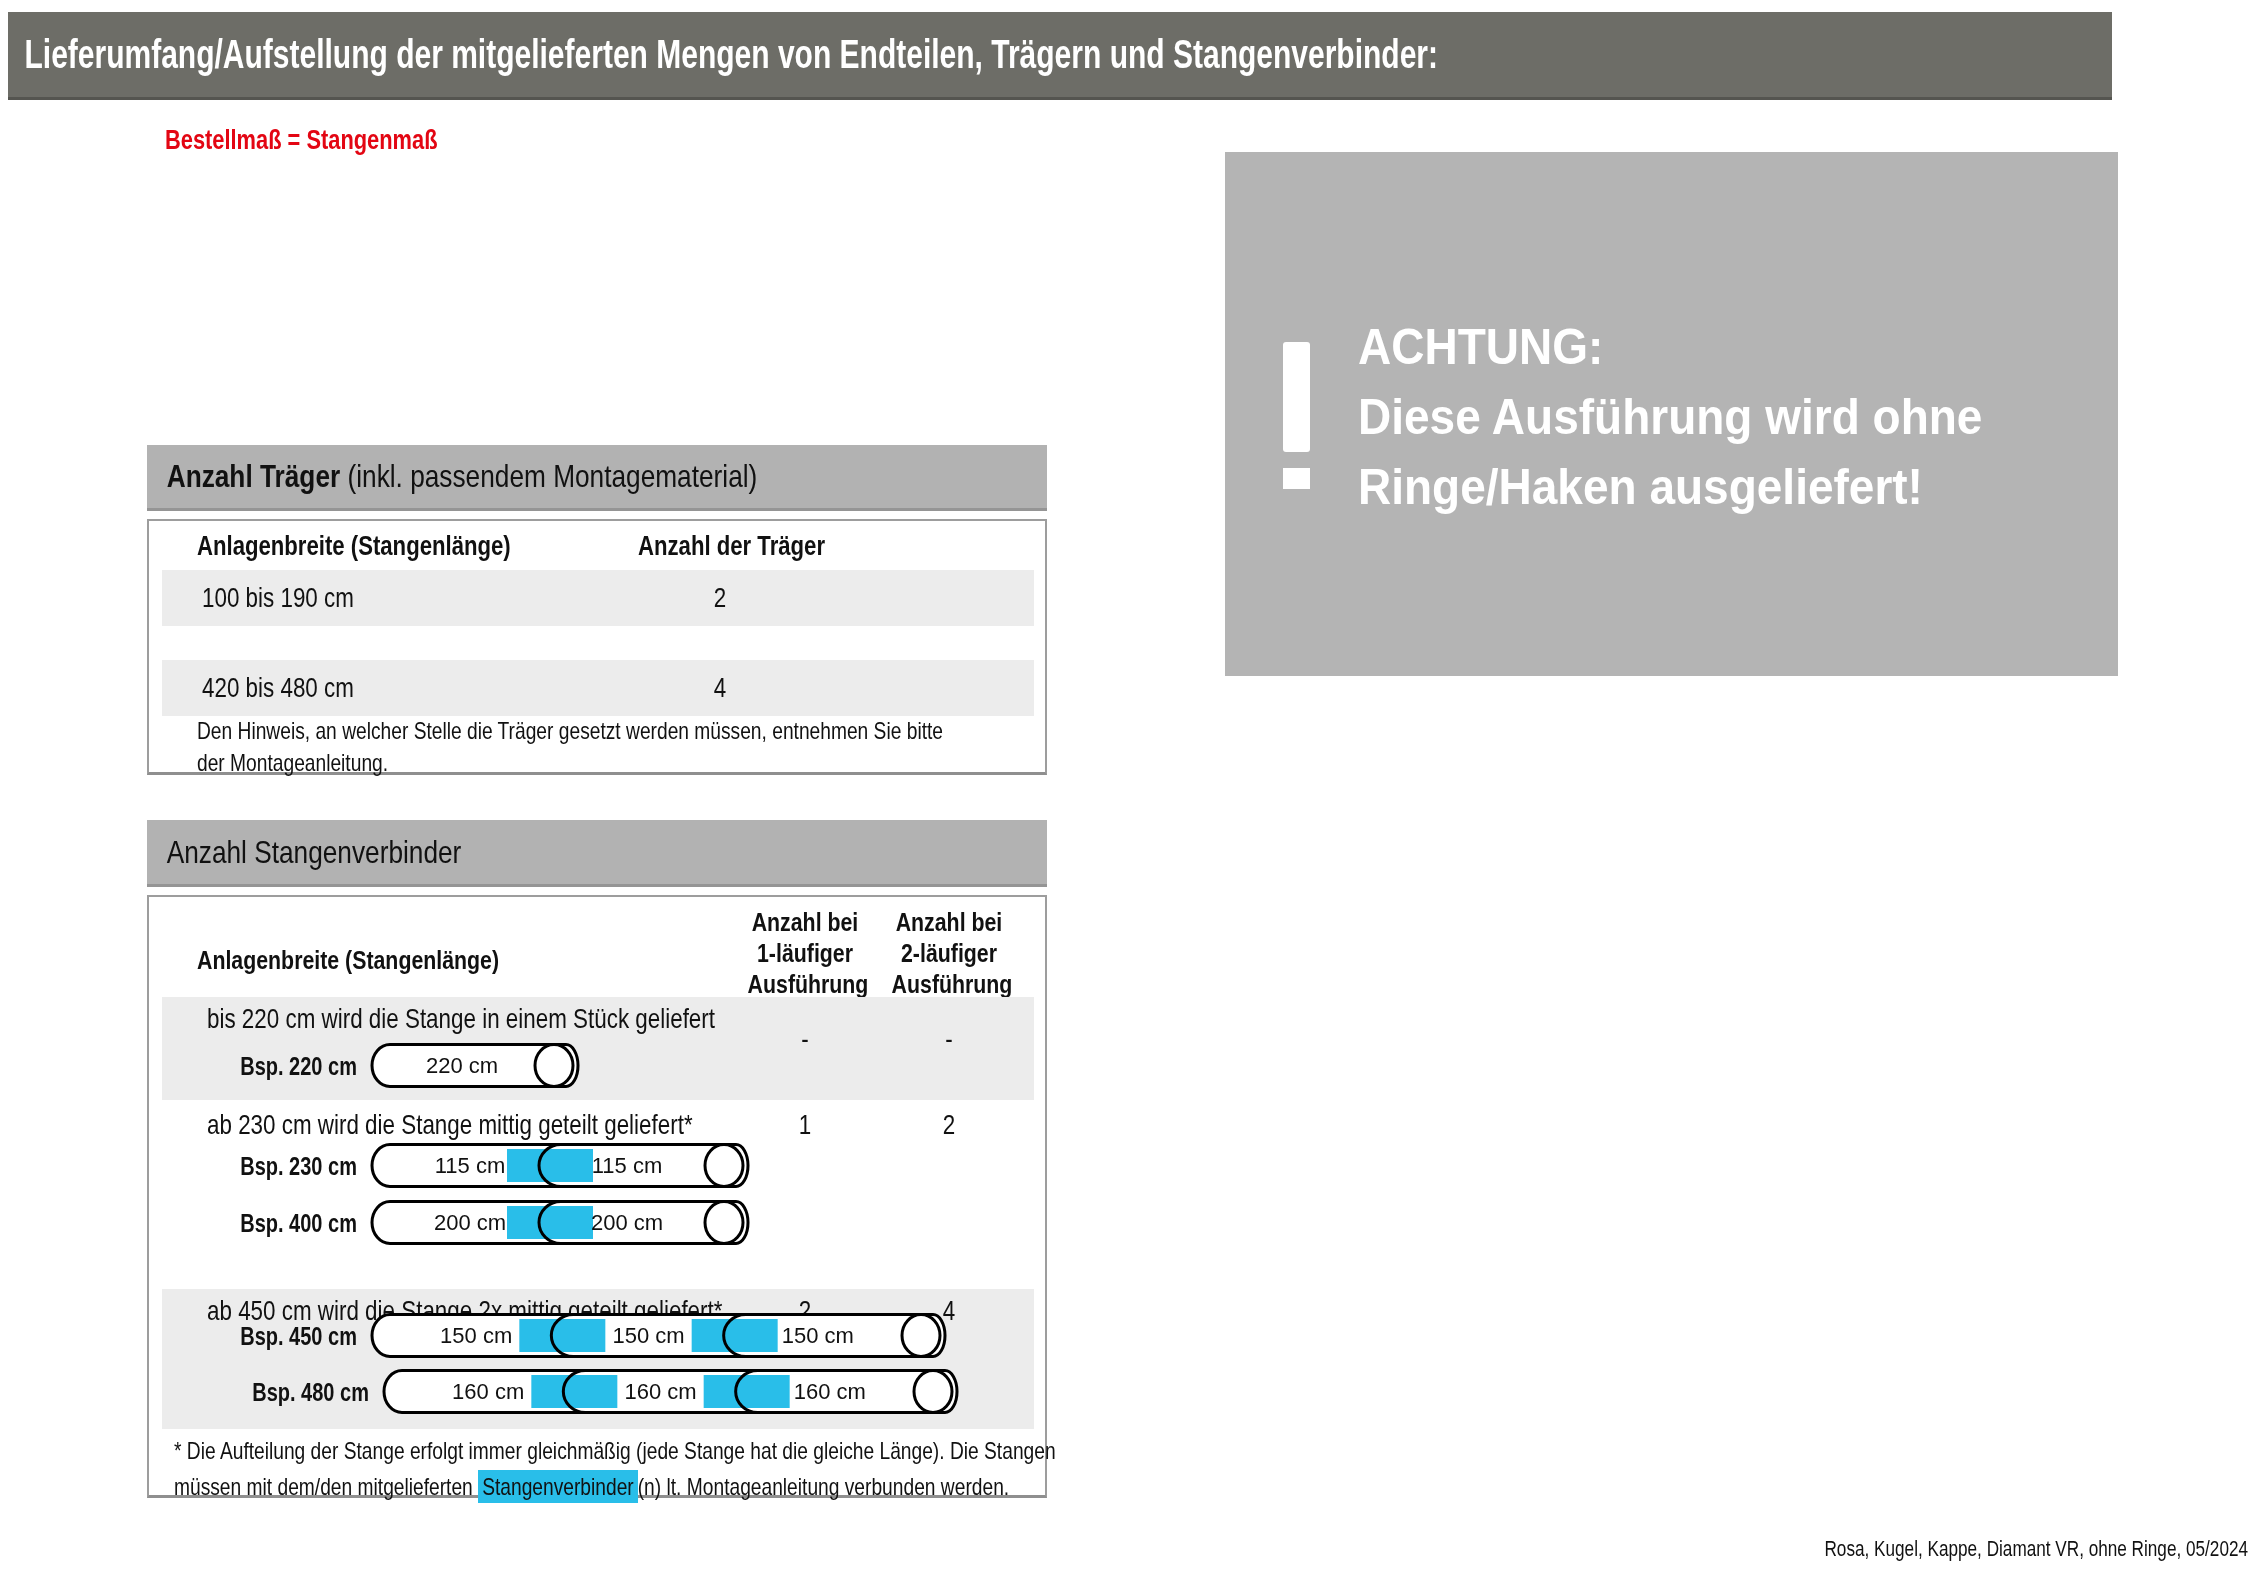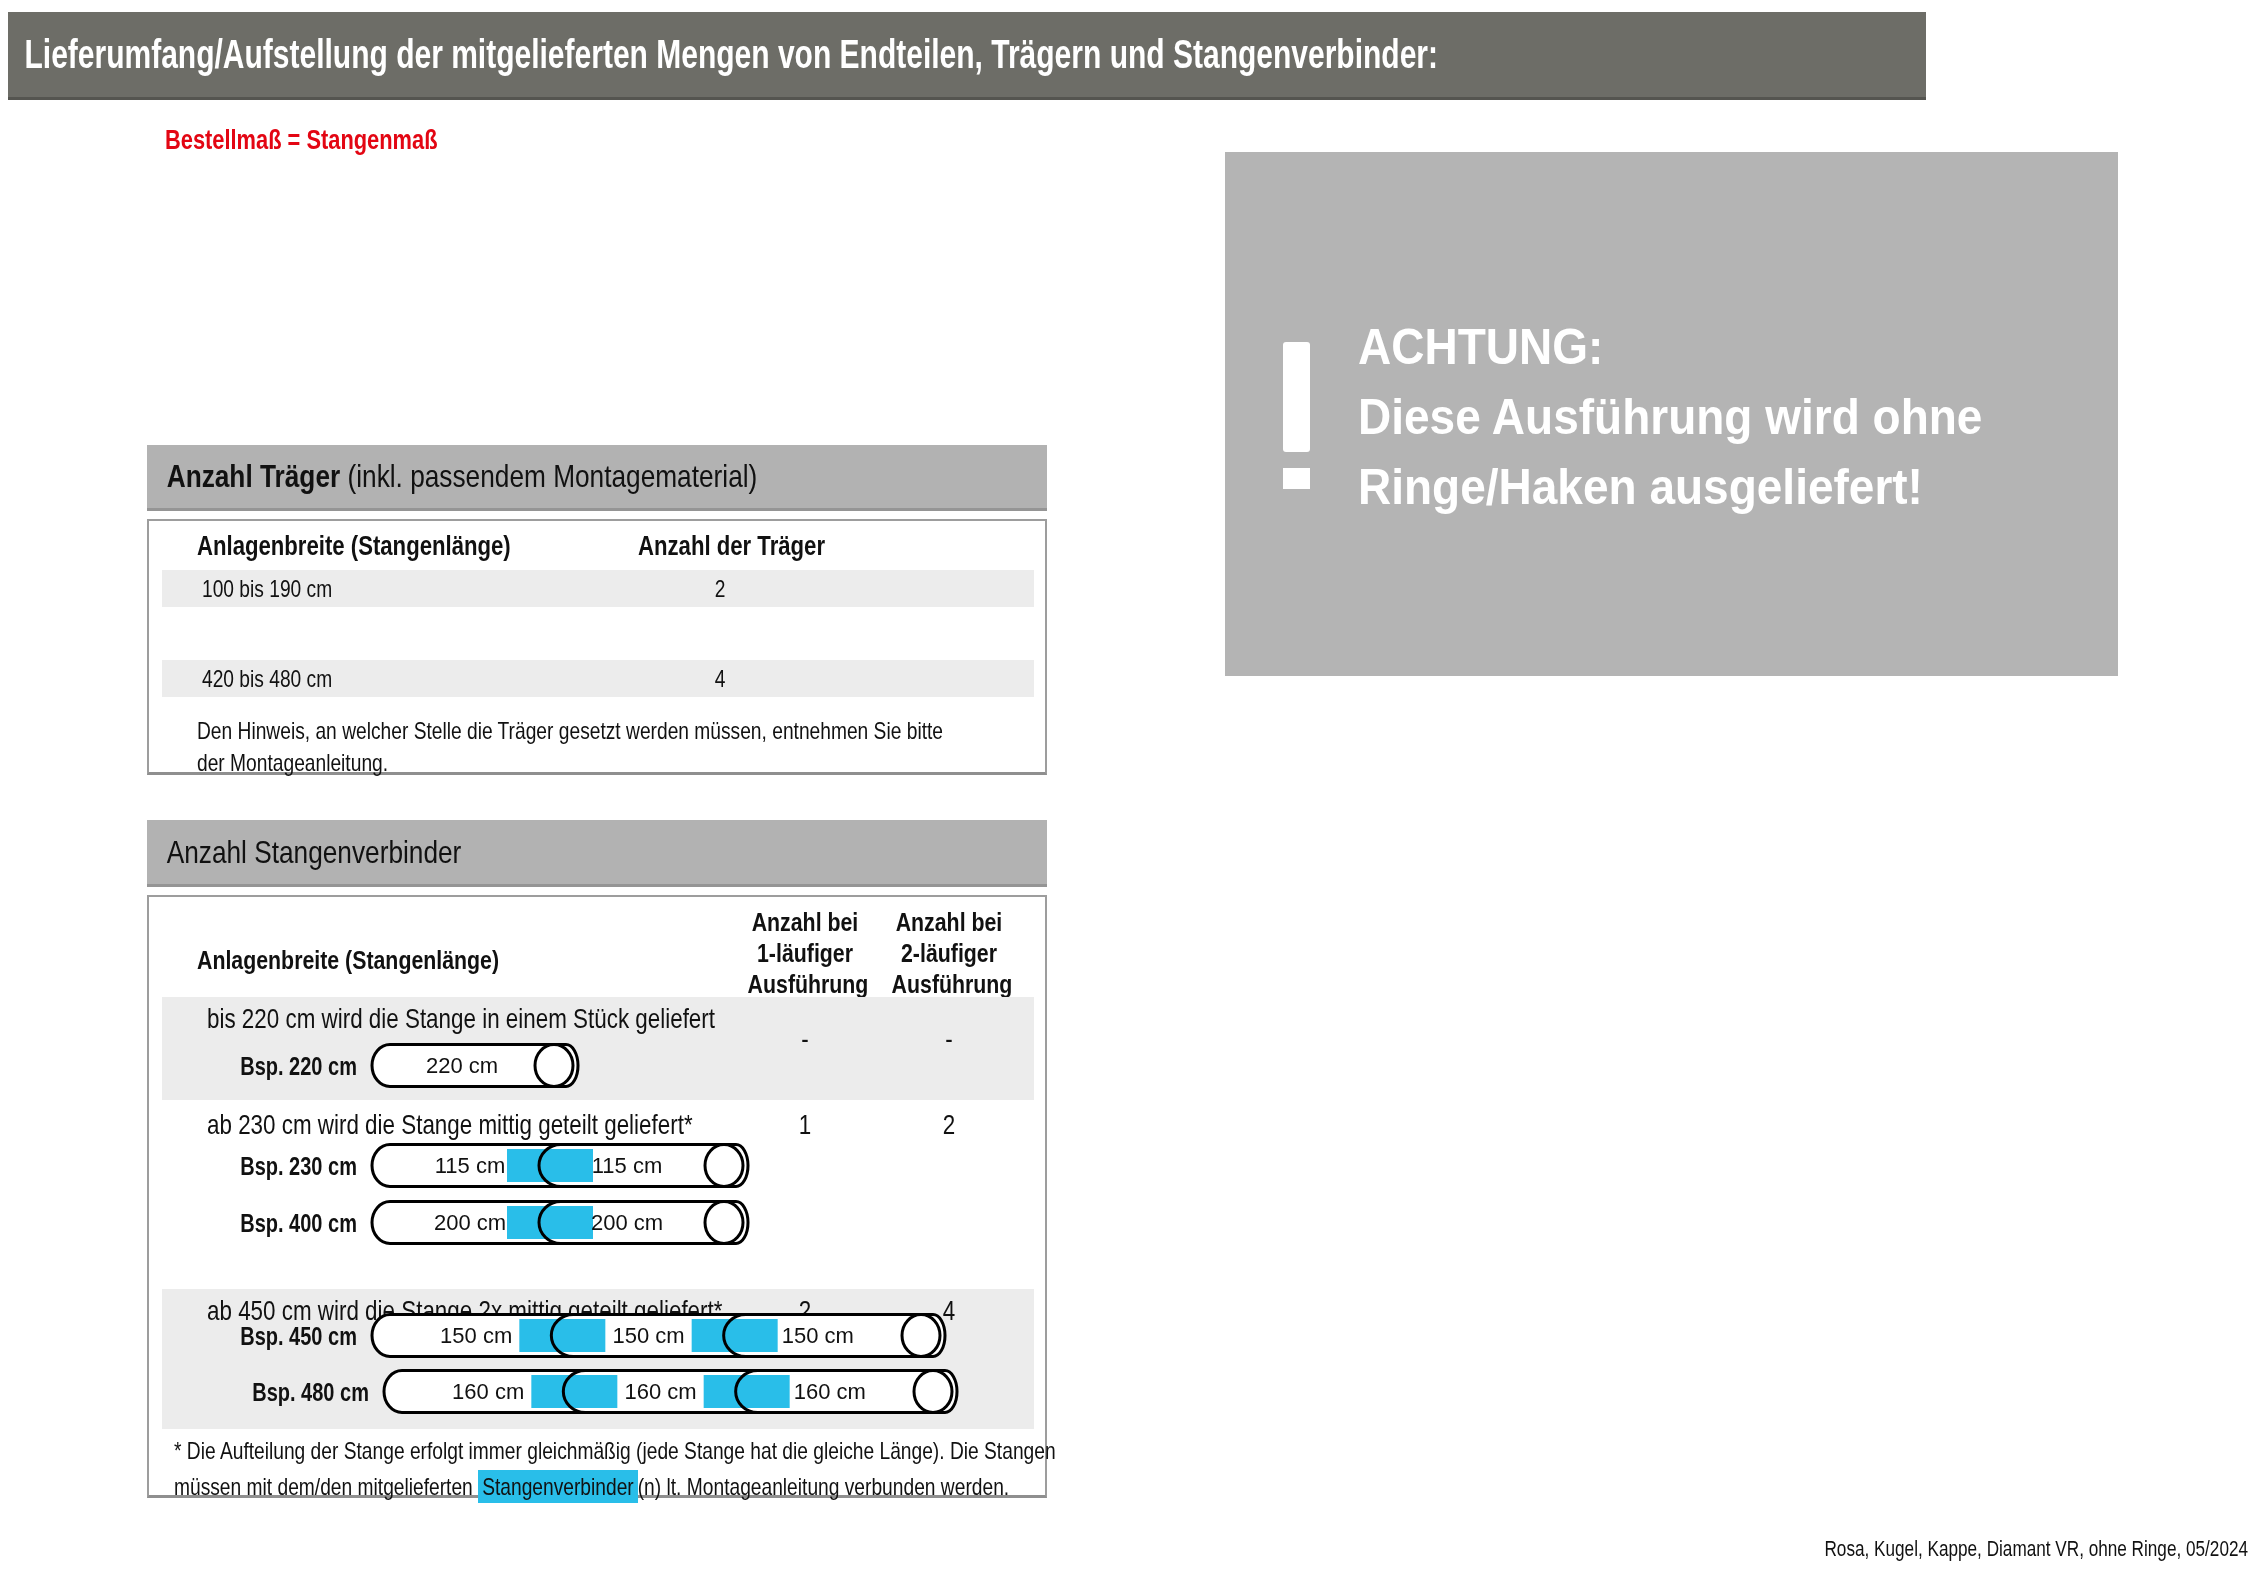--- a/index.html
+++ b/index.html
@@ -11,21 +11,21 @@
   
   .cnd,.cndC,.cndR{display:inline-block;white-space:nowrap;}
   .cnd {transform:scaleX(var(--sx,.8));transform-origin:0 50%;}
   .cndR{transform:scaleX(var(--sx,.8));transform-origin:100% 50%;}
   .abs-text{position:absolute;top:50%;transform:translateY(-50%) scaleX(var(--sx,.8));
     transform-origin:0 50%;white-space:nowrap;}
   .abs-textC{position:absolute;top:50%;text-align:center;
     transform:translateY(-50%) scaleX(var(--sx,.8));transform-origin:50% 50%;white-space:nowrap;}
 
   
-  .topbar{position:absolute;left:8px;top:12px;width:1918px;height:85px;
+  .topbar{position:absolute;left:8px;top:12px;width:2104px;height:85px;
     background:var(--title_bar_bg,#6d6d67);display:flex;align-items:center;
     border-bottom:3px solid rgba(0,0,0,.22);}
   .topbar .t-title{font-size:40px;font-weight:bold;color:#fff;--sx:.75;padding-left:22px;}
 
   .red-heading{position:absolute;left:155px;top:124px;height:36px;display:flex;align-items:flex-start;margin-left:10px;}
   .red-heading span{font-size:28px;font-weight:bold;color:var(--accent_red,#e30613);--sx:.78;}
 
   
   .bar{position:absolute;left:147px;width:900px;height:63px;
     background:var(--section_bar_bg,#b2b2b2);display:flex;align-items:center;
@@ -39,21 +39,21 @@
     border:2px solid #9d9d9d;border-bottom:3px solid #8f8f8f;box-sizing:border-box;}
   .box1{top:262px;height:139px;}
   .box2{top:519px;height:256px;}
   .box3{top:895px;height:603px;}
 
   .stripe{background:var(--stripe_bg,#ececec);}
   .t1row,.t2row{position:absolute;left:13px;width:872px;}
   .t1row{height:44px;font-size:28px;}
   .t1r1{top:6px;height:42px;}
   .t1r2{top:48px;}
-  .t2row{height:37px;font-size:24px;}
+  .t2row{height:56px;font-size:28px;}
   .t2head{position:absolute;left:0;top:0;width:100%;height:49px;font-size:27px;font-weight:bold;}
   .t2note{position:absolute;left:48px;font-size:24px;transform:scaleX(.8);
     transform-origin:0 0;white-space:nowrap;}
 
   
   .t3col1{position:absolute;left:48px;top:48px;font-size:26px;font-weight:bold;
     transform:scaleX(.82);transform-origin:0 0;white-space:nowrap;}
   .colhead{position:absolute;top:10px;width:140px;text-align:center;font-size:26px;
     font-weight:bold;line-height:31px;white-space:pre-line;
     transform:scaleX(.82);transform-origin:50% 0;}

